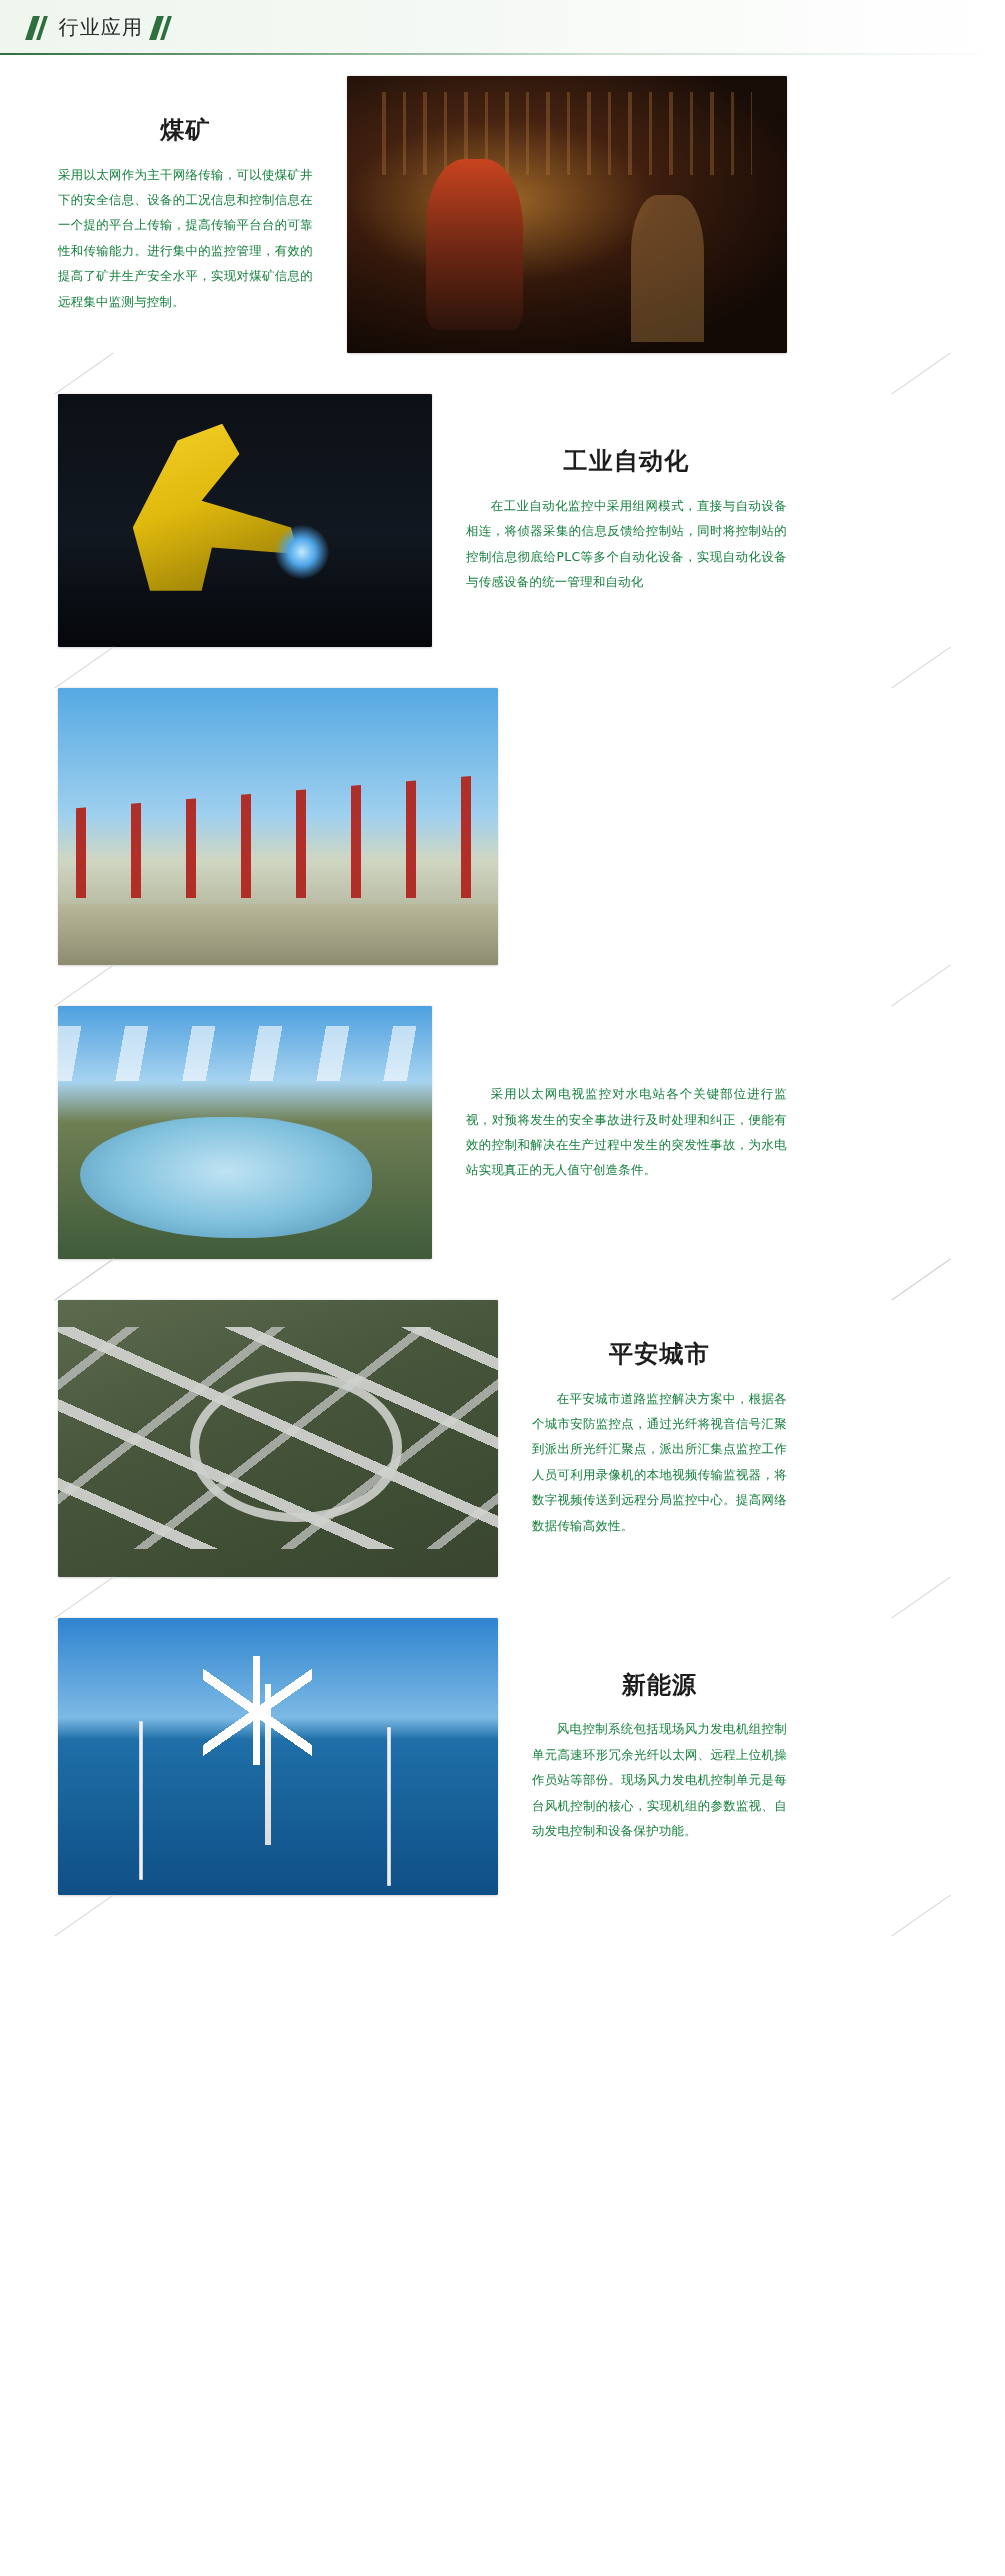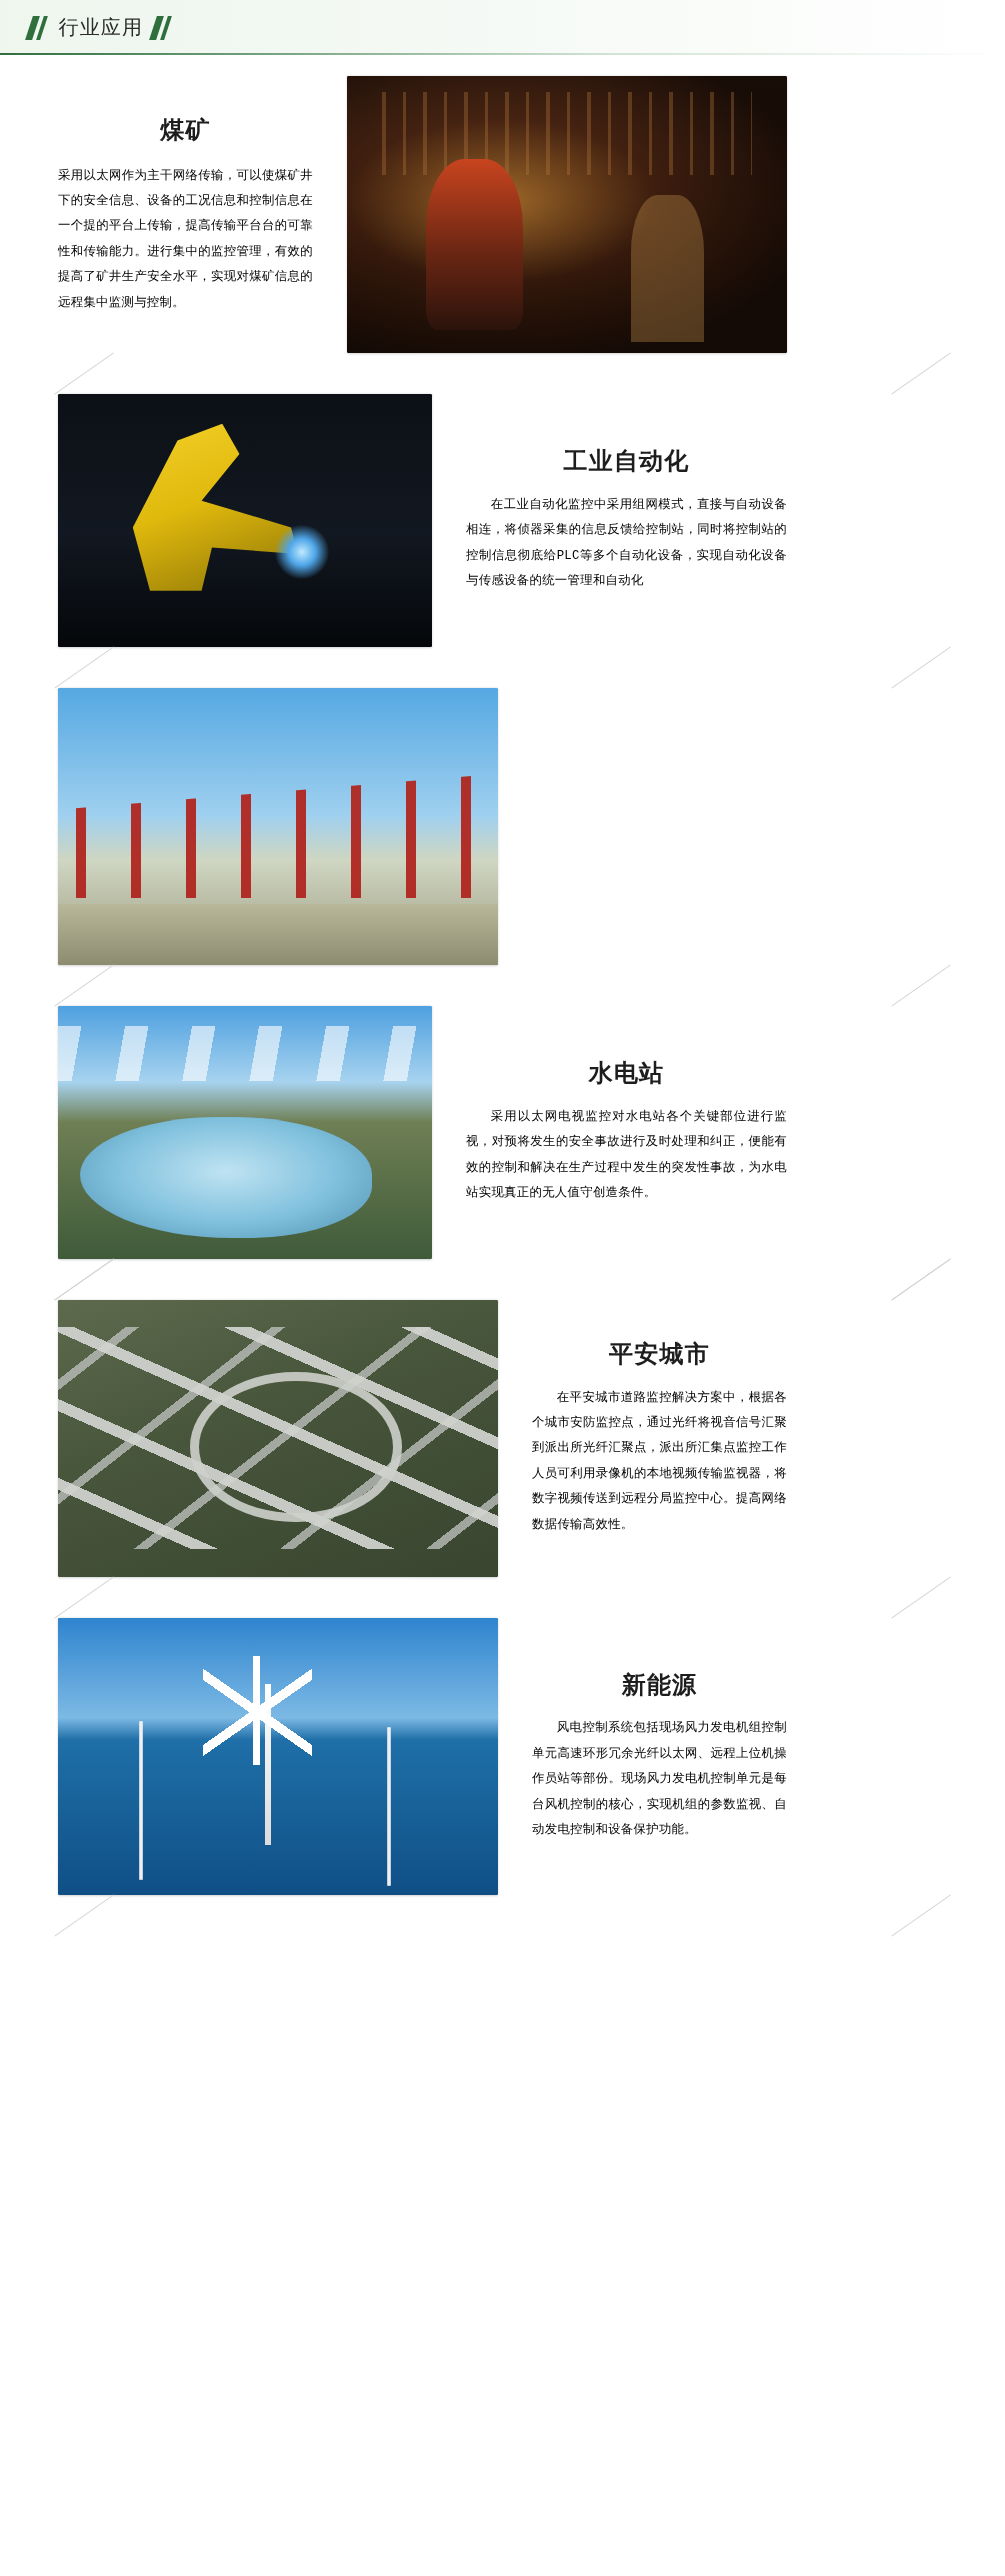--- a/index.html
+++ b/index.html
@@ -63,26 +63,26 @@
     color: #1d1d1d;
     letter-spacing: 1.2px;
     margin: 0 0 15.7px 0;
   }
   .text-left .sec-title { text-align: center; }
   .text-right .sec-title { text-align: center; }
 
   .sec-body {
     font-size: 12.4px;
     line-height: 2.05;
-    color: #000000;
+    color: #15803d;
     text-align: justify;
     text-indent: 0;
     letter-spacing: 0.3px;
   }
-  .text-right .sec-body { text-indent: 2em; font-family: Liberation Mono, monospace; }
+  .text-right .sec-body { text-indent: 2em; }
 
   
   .photo {
     width: 440px;
     height: 277px;
     border-radius: 1.2px;
     position: relative;
     overflow: hidden;
     box-shadow: 0 0.6px 2.4px rgba(0,0,0,.18);
   }
@@ -277,21 +277,20 @@
       <div class="photo ph-oil"></div>
     </div>
   </div>
   <div class="divider">
       <span class="d-left"></span>
       <span class="d-right"></span>
     </div>
 
   <div class="section text-right">
     <div class="col-text">
-      <div class="sec-title">水电站</div>
       <div class="sec-body">采用以太网电视监控对水电站各个关键部位进行监视，对预将发生的安全事故进行及时处理和纠正，便能有效的控制和解决在生产过程中发生的突发性事故，为水电站实现真正的无人值守创造条件。</div>
     </div>
     <div class="col-img">
       <div class="photo small ph-hydro"></div>
     </div>
   </div>
   <div class="divider">
       <span class="d-left"></span>
       <span class="d-right"></span>
     </div>

